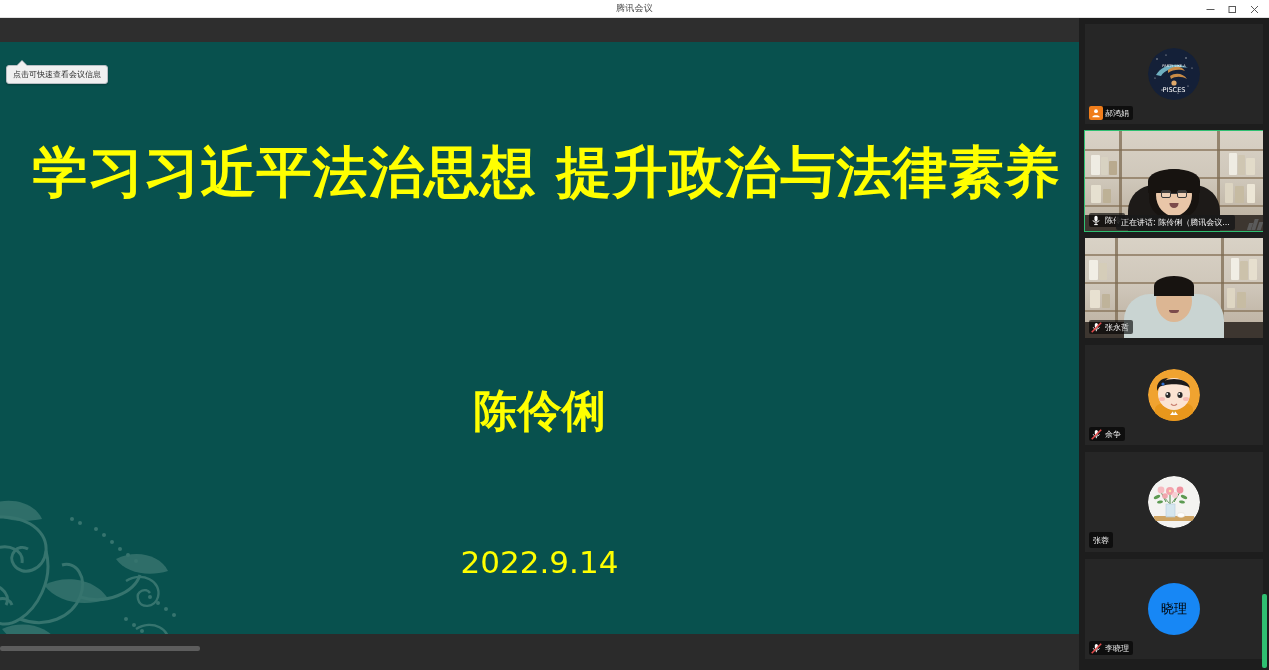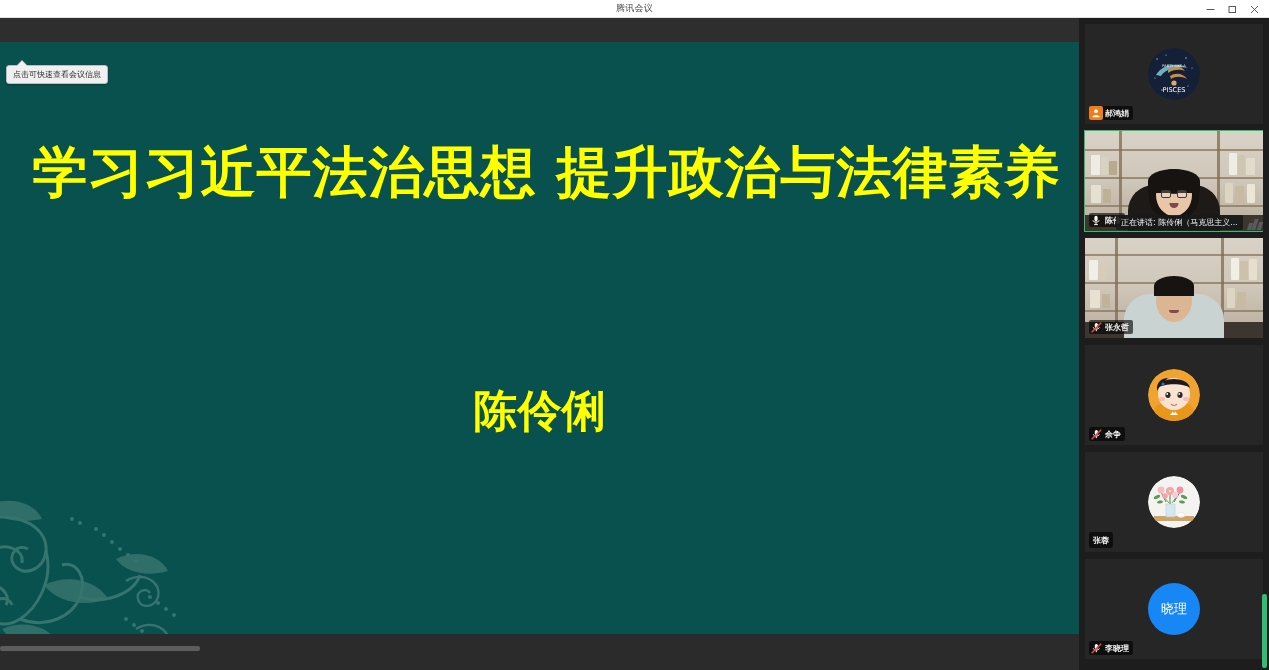--- a/index.html
+++ b/index.html
@@ -301,21 +301,21 @@
     border-radius: 50%;
     overflow: hidden;
   }
   .avatar-initials {
     position: absolute;
     left: 50%; top: 50%;
     transform: translate(-50%, -50%);
     width: 52px; height: 52px;
     border-radius: 50%;
     background: #1787f5;
-    color: #ffffff;
+    color: #000000;
     font-size: 13px;
     display: flex; align-items: center; justify-content: center;
     font-family: "DejaVu Sans", sans-serif;
   }
 
   
   .name-badge {
     position: absolute;
     left: 4px; bottom: 4px;
     height: 14px;
@@ -336,21 +336,20 @@
     background: #f07d1b;
     border-radius: 2px;
   }
   .badge-name {
     font-size: 8px;
     color: #f2f2f2;
     white-space: nowrap;
     overflow: hidden;
     text-overflow: ellipsis;
     font-family: "DejaVu Sans", sans-serif;
-    font-weight: bold;
   }
 
   
   .speaking-banner {
     position: absolute;
     left: 31px; bottom: 1px;
     height: 15px;
     display: flex;
     align-items: center;
     padding: 0 5px;
@@ -461,20 +460,21 @@
           <circle cx="166" cy="142" r="2"></circle>
         </g>
         <g fill="none" stroke="#9fc4b8" stroke-width="2.4">
           <path d="M150 92 C166 82 186 92 182 108 C179 119 164 120 162 110 C160 102 170 98 174 104"></path>
           <path d="M160 140 C176 130 196 140 192 156 C189 167 174 168 172 158"></path>
         </g>
       </svg>
 
       <div class="slide-title">学习习近平法治思想  提升政治与法律素养</div>
       <div class="slide-presenter">陈伶俐</div>
+      <div class="slide-date">2022.9.14</div>
     </div>
 
     <div class="tooltip">点击可快速查看会议信息</div>
 
     <div class="bottombar"></div>
     <div class="h-scroll-track">
       <div class="h-scroll-thumb"></div>
     </div>
   </div>
 
@@ -550,21 +550,21 @@
         <span class="badge-icon">
           <svg width="10" height="11" viewBox="0 0 10 11" aria-hidden="true">
             <rect x="3.4" y="0.8" width="3.2" height="5.4" rx="1.6" fill="#ffffff"></rect>
             <path d="M2 5.4 C2 7.6 8 7.6 8 5.4" fill="none" stroke="#ffffff" stroke-width="1"></path>
             <line x1="5" y1="7.4" x2="5" y2="9.4" stroke="#ffffff" stroke-width="1"></line>
             <line x1="3.2" y1="9.6" x2="6.8" y2="9.6" stroke="#ffffff" stroke-width="1"></line>
           </svg>
         </span>
         <span class="badge-name">陈伶</span>
       </div>
-      <div class="speaking-banner">正在讲话: 陈伶俐（马克思主义...</div>
+      <div class="speaking-banner">正在讲话: 陈伶俐（腾讯会议...</div>
       <div class="speaking-wave">
         <span style="height:7px"></span>
         <span style="height:11px"></span>
         <span style="height:8px"></span>
       </div>
     </div>
 
     <div class="tile">
       <div class="video-bg">
         <div class="shelf" style="top:16px"></div>

